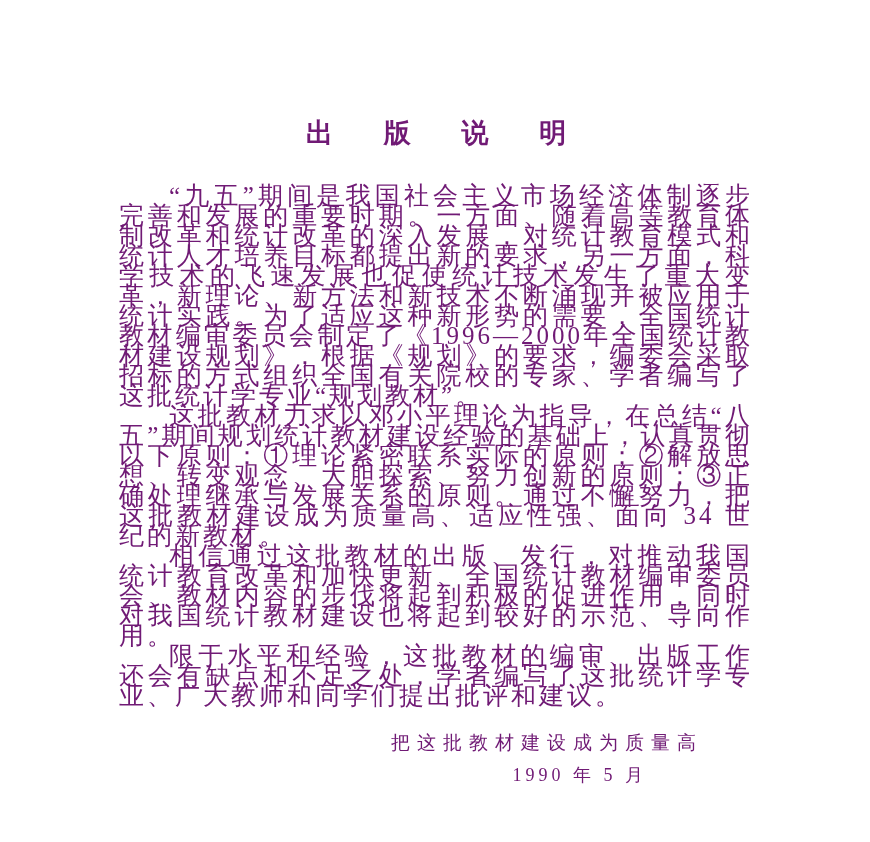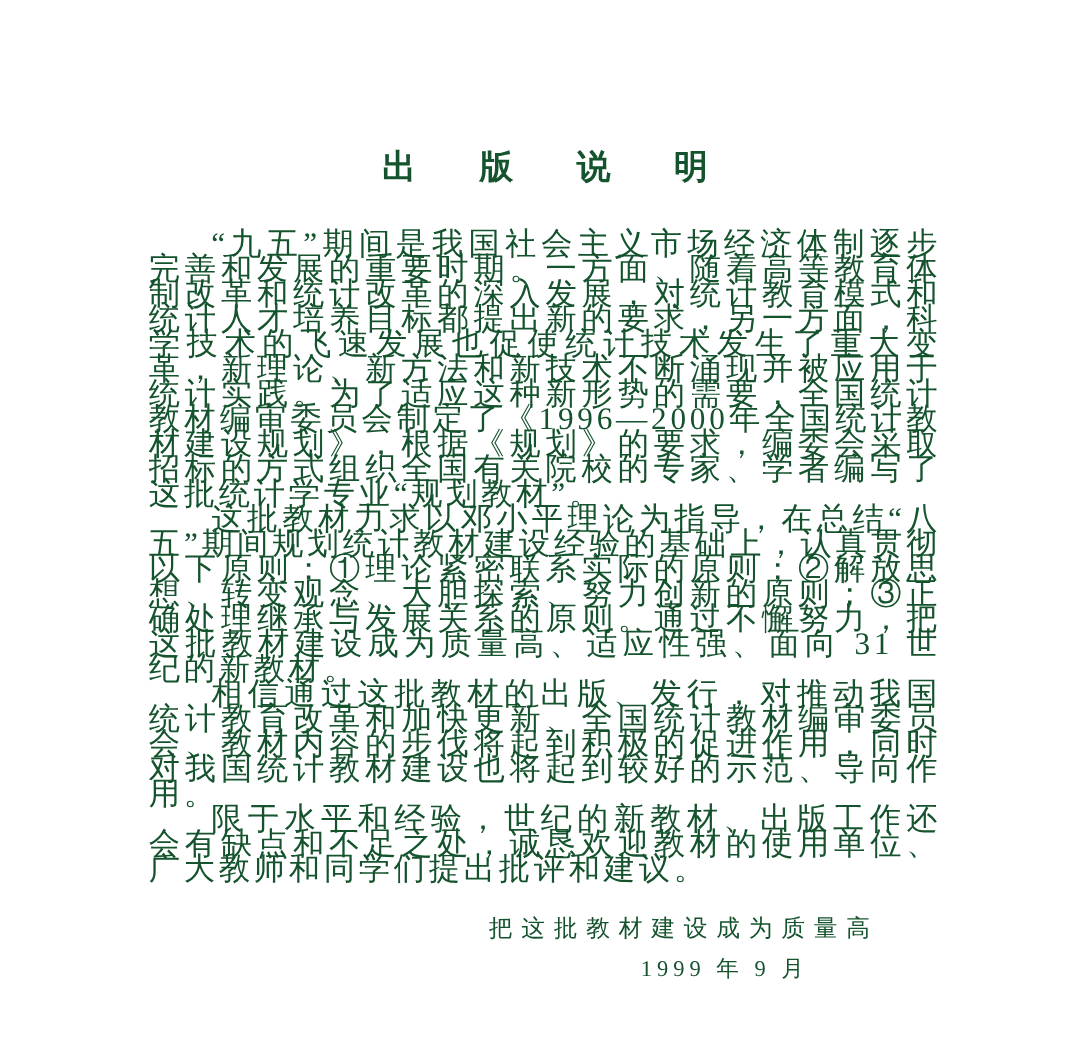--- a/index.html
+++ b/index.html
@@ -8,21 +8,21 @@
     background: #ffffff;
     width: 870px;
     height: 842px;
     overflow: hidden;
   }
   .scan-page {
     position: absolute;
     left: 119px;
     top: 116px;
     width: 634px;
-    color: #14532d;
+    color: #701a75;
     font-family: "Liberation Serif", "DejaVu Serif", serif;
   }
   .doc-title {
     margin: 0 0 36px 0;
     text-align: center;
     font-size: 27px;
     line-height: 34px;
     font-weight: 700;
     letter-spacing: 22px;
     padding-left: 22px; 
@@ -59,22 +59,22 @@
   }
 </style>
 </head>
 <body>
 
 <div class="scan-page">
   <h1 class="doc-title">出 版 说 明</h1>
 
   <div class="doc-body">
     <p class="para">“九五”期间是我国社会主义市场经济体制逐步完善和发展的重要时期。一方面、随着高等教育体制改革和统计改革的深入发展，对统计教育模式和统计人才培养目标都提出新的要求，另一方面，科学技术的飞速发展也促使统计技术发生了重大变革，新理论、新方法和新技术不断涌现并被应用于统计实践。为了适应这种新形势的需要，全国统计教材编审委员会制定了《1996—2000年全国统计教材建设规划》，根据《规划》的要求，编委会采取招标的方式组织全国有关院校的专家、学者编写了这批统计学专业“规划教材”。</p>
-    <p class="para">这批教材力求以邓小平理论为指导，在总结“八五”期间规划统计教材建设经验的基础上，认真贯彻以下原则：①理论紧密联系实际的原则；②解放思想、转变观念、大胆探索、努力创新的原则；③正确处理继承与发展关系的原则。通过不懈努力，把这批教材建设成为质量高、适应性强、面向 31 世纪的新教材。</p>
+    <p class="para">这批教材力求以邓小平理论为指导，在总结“八五”期间规划统计教材建设经验的基础上，认真贯彻以下原则：①理论紧密联系实际的原则；②解放思想、转变观念、大胆探索、努力创新的原则；③正确处理继承与发展关系的原则。通过不懈努力，把这批教材建设成为质量高、适应性强、面向 34 世纪的新教材。</p>
     <p class="para">相信通过这批教材的出版、发行，对推动我国统计教育改革和加快更新、全国统计教材编审委员会、教材内容的步伐将起到积极的促进作用，同时对我国统计教材建设也将起到较好的示范、导向作用。</p>
-    <p class="para">限于水平和经验，世纪的新教材、出版工作还会有缺点和不足之处，诚恳欢迎教材的使用单位、广大教师和同学们提出批评和建议。</p>
+    <p class="para">限于水平和经验，这批教材的编审、出版工作还会有缺点和不足之处，学者编写了这批统计学专业、广大教师和同学们提出批评和建议。</p>
   </div>
 
   <div class="sig">
     <div class="sig-org">把这批教材建设成为质量高</div>
-    <div class="sig-date">1999 年 9 月</div>
+    <div class="sig-date">1990 年 5 月</div>
   </div>
 </div>
 
 </body></html>

